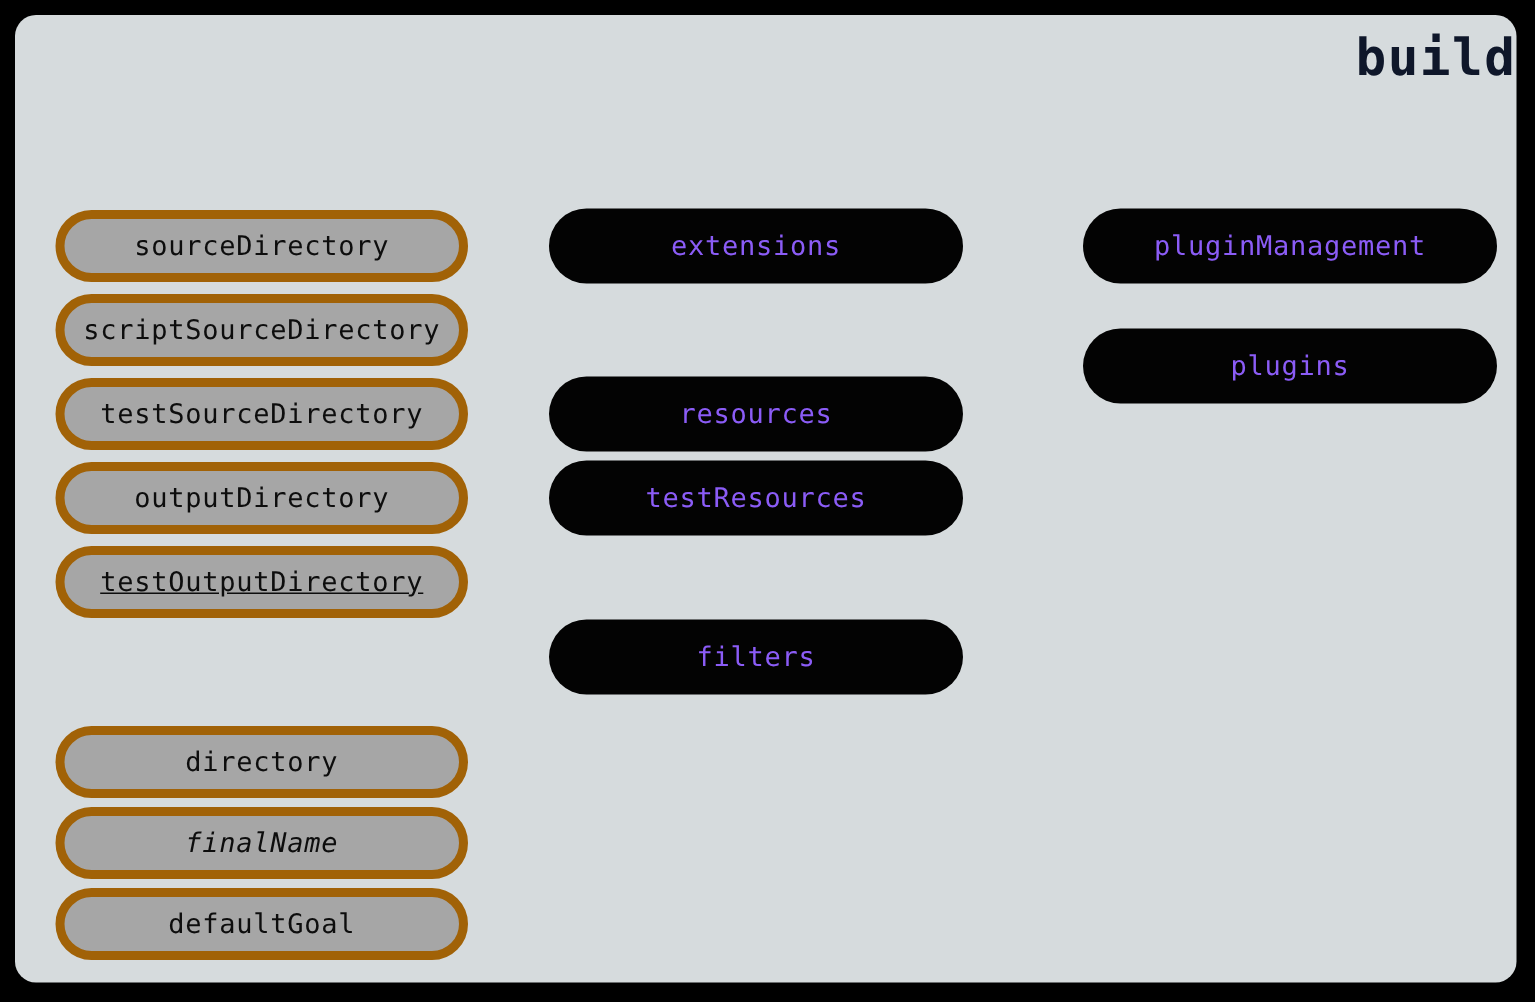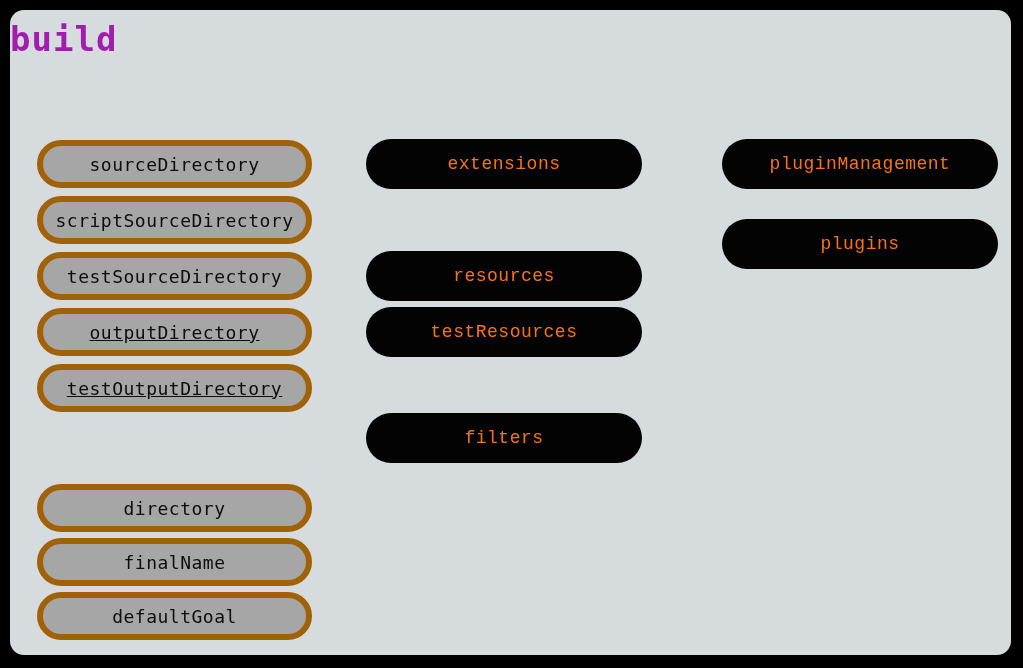--- a/index.html
+++ b/index.html
@@ -18,24 +18,24 @@
     width: 1001px;
     height: 645px;
     background: #d6dbdd;
     border-radius: 14px;
   }
   .title {
     position: absolute;
     left: 0;
     top: 9px;
     width: 100%;
-    text-align: left;
+    text-align: right;
     font-size: 34px;
     font-weight: 600;
-    color: #a21caf;
+    color: #0f172a;
     letter-spacing: 1px;
   }
   .pill {
     position: absolute;
     box-sizing: border-box;
     display: flex;
     align-items: center;
     justify-content: center;
     font-size: 18px;
     letter-spacing: 0.5px;
@@ -48,41 +48,40 @@
     background: #a6a6a6;
     border: 6px solid #a16207;
     border-radius: 24px;
     color: #0d0d0d;
   }
   .pill.black {
     width: 276px;
     height: 50px;
     background: #030303;
     border-radius: 25px;
-    color: #f97316;
-    font-family: Liberation Mono, monospace;
+    color: #8b5cf6;
   }
   .col-left  { left: 27px; }
   .col-mid   { left: 356px; }
   .col-right { left: 712px; }
 </style>
 </head>
 <body>
 
 <div class="panel">
   <div class="title">build</div>
 
   <div class="pill gray col-left" style="top:130px;">sourceDirectory</div>
   <div class="pill gray col-left" style="top:186px;">scriptSourceDirectory</div>
   <div class="pill gray col-left" style="top:242px;">testSourceDirectory</div>
-  <div class="pill gray col-left" style="top:298px;text-decoration:underline;">outputDirectory</div>
+  <div class="pill gray col-left" style="top:298px;">outputDirectory</div>
   <div class="pill gray col-left" style="top:354px;text-decoration:underline;">testOutputDirectory</div>
 
   <div class="pill gray col-left" style="top:474px;text-align:right;">directory</div>
-  <div class="pill gray col-left" style="top:528px;">finalName</div>
+  <div class="pill gray col-left" style="top:528px;font-style:italic;">finalName</div>
   <div class="pill gray col-left" style="top:582px;">defaultGoal</div>
 
   <div class="pill black col-mid" style="top:129px;">extensions</div>
   <div class="pill black col-mid" style="top:241px;">resources</div>
   <div class="pill black col-mid" style="top:297px;">testResources</div>
   <div class="pill black col-mid" style="top:403px;">filters</div>
 
   <div class="pill black col-right" style="top:129px;text-align:right;">pluginManagement</div>
   <div class="pill black col-right" style="top:184px;margin-top:25px;">plugins</div>
 </div>

